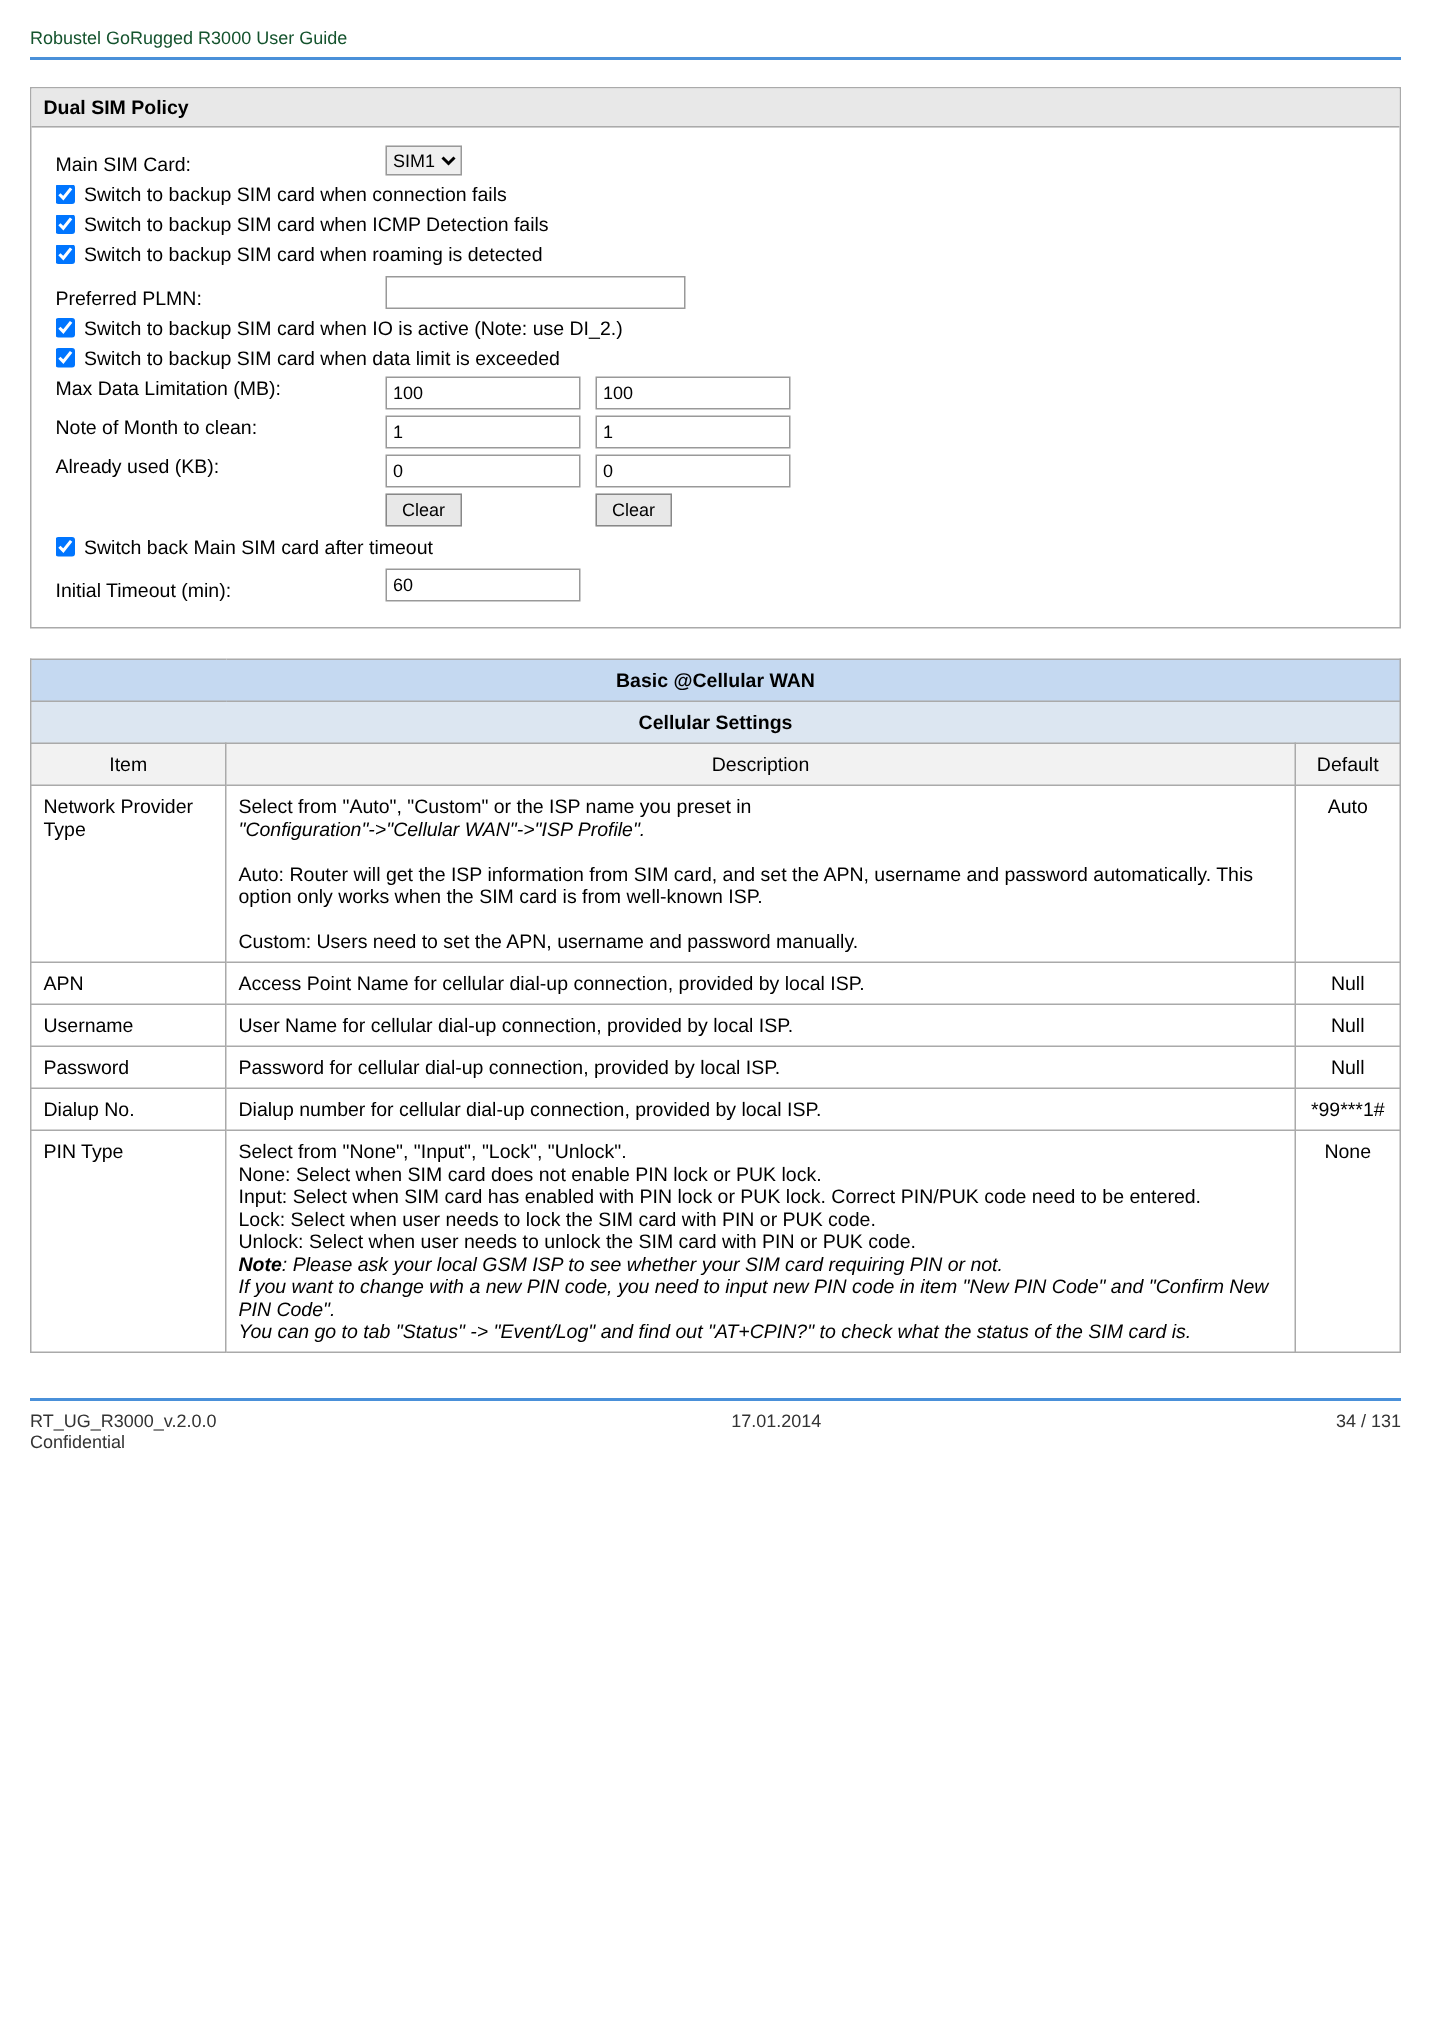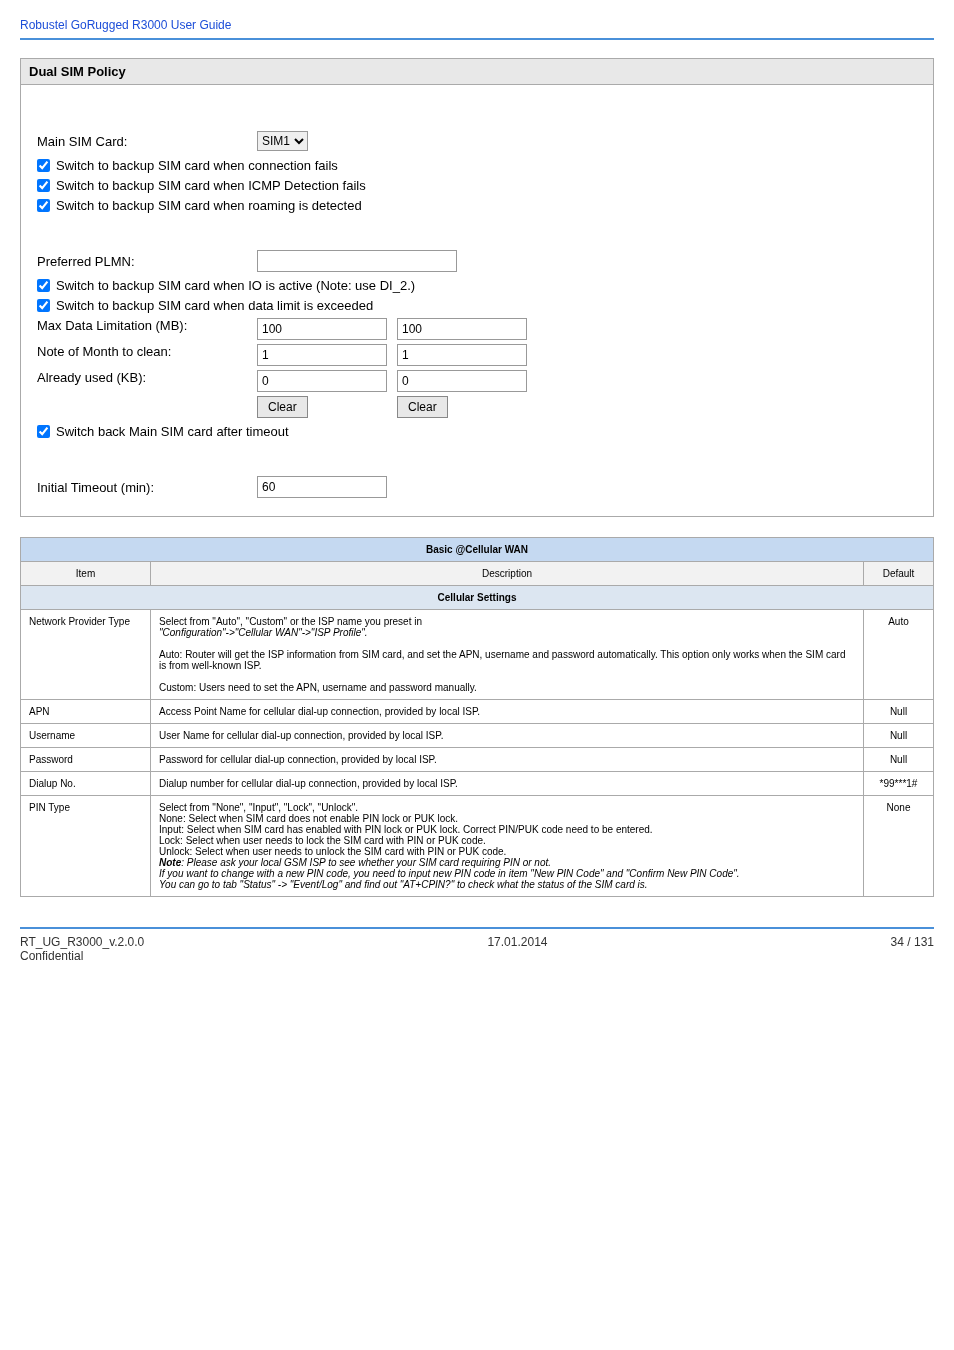--- a/index.html
+++ b/index.html
@@ -9,21 +9,21 @@
       background: #fff;
       color: #000;
       width: 954px;
       min-height: 1350px;
       padding: 10px 20px;
     }
 
     
     .doc-header {
       font-size: 12px;
-      color: #1d4ed8;
+      color: #14532d;
       padding: 8px 0 6px 0;
       border-bottom: 2px solid #4a90d9;
       margin-bottom: 18px;
     }
 
     
     .sim-policy-box {
       border: 1px solid #aaa;
       margin-bottom: 20px;
       padding: 0;
@@ -33,24 +33,23 @@
       border-bottom: 1px solid #aaa;
       font-weight: bold;
       padding: 5px 8px;
       font-size: 13px;
     }
     .sim-policy-body {
       padding: 8px 16px 12px 16px;
     }
     .sim-row {
       display: flex;
-      align-items: center;
+      align-items: flex-end;
       margin-bottom: 5px;
       min-height: 24px;
-      margin-top: 36px;
     }
     .sim-label {
       min-width: 220px;
       font-size: 13px;
     }
     .sim-checkbox-row {
       display: flex;
       align-items: center;
       margin-bottom: 5px;
     }
@@ -107,21 +106,21 @@
 
     
     .cellular-table {
       width: 100%;
       border-collapse: collapse;
       margin-bottom: 30px;
     }
     .cellular-table th, .cellular-table td {
       border: 1px solid #aaa;
       padding: 6px 8px;
-      font-size: 10px;
+      font-size: 13px;
       vertical-align: top;
     }
     .cellular-header-top {
       background: #c5d9f1;
       text-align: center;
       font-weight: bold;
       font-size: 14px;
     }
     .cellular-header-sub {
       background: #dce6f1;
@@ -262,26 +261,26 @@
   <colgroup>
     <col class="col-item">
     <col class="col-desc">
     <col class="col-default">
   </colgroup>
   <thead>
     <tr>
       <th colspan="3" class="cellular-header-top">Basic @Cellular WAN</th>
     </tr>
     <tr>
+      <th colspan="3" class="cellular-header-sub">Cellular Settings</th>
+    </tr>
+    <tr>
       <th class="cellular-col-header">Item</th>
       <th class="cellular-col-header">Description</th>
       <th class="cellular-col-header col-default">Default</th>
-    </tr>
-    <tr>
-      <th colspan="3" class="cellular-header-sub">Cellular Settings</th>
     </tr>
   </thead>
   <tbody>
 
     <tr>
       <td>Network Provider Type</td>
       <td>
         <span>Select  from  "Auto",  "Custom"  or  the  ISP  name  you  preset  in</span><br>
         <span class="italic">"Configuration"-&gt;"Cellular WAN"-&gt;"ISP Profile".</span><br><br>
         <span>Auto: Router will get the ISP information from SIM card, and set the APN, username and password automatically. This option only works when the SIM card is from well-known ISP.</span><br><br>

